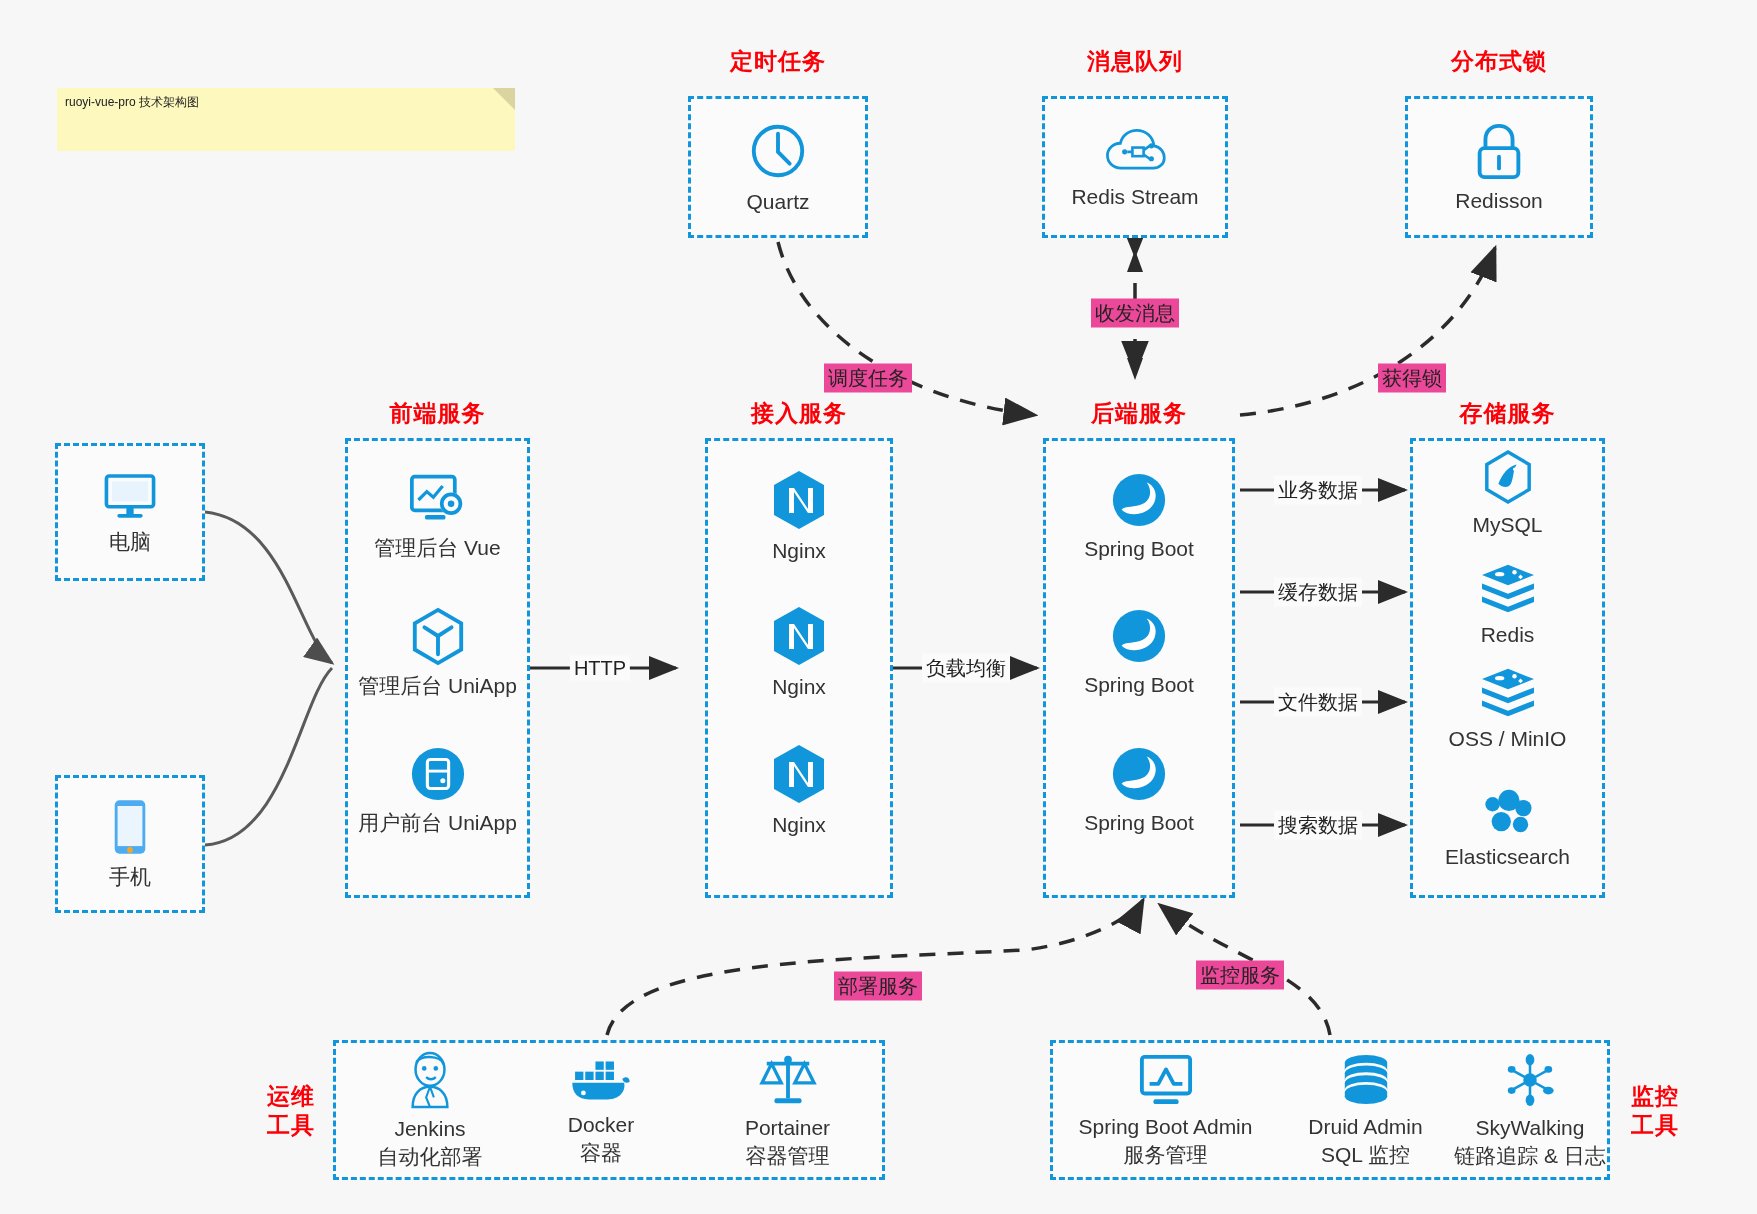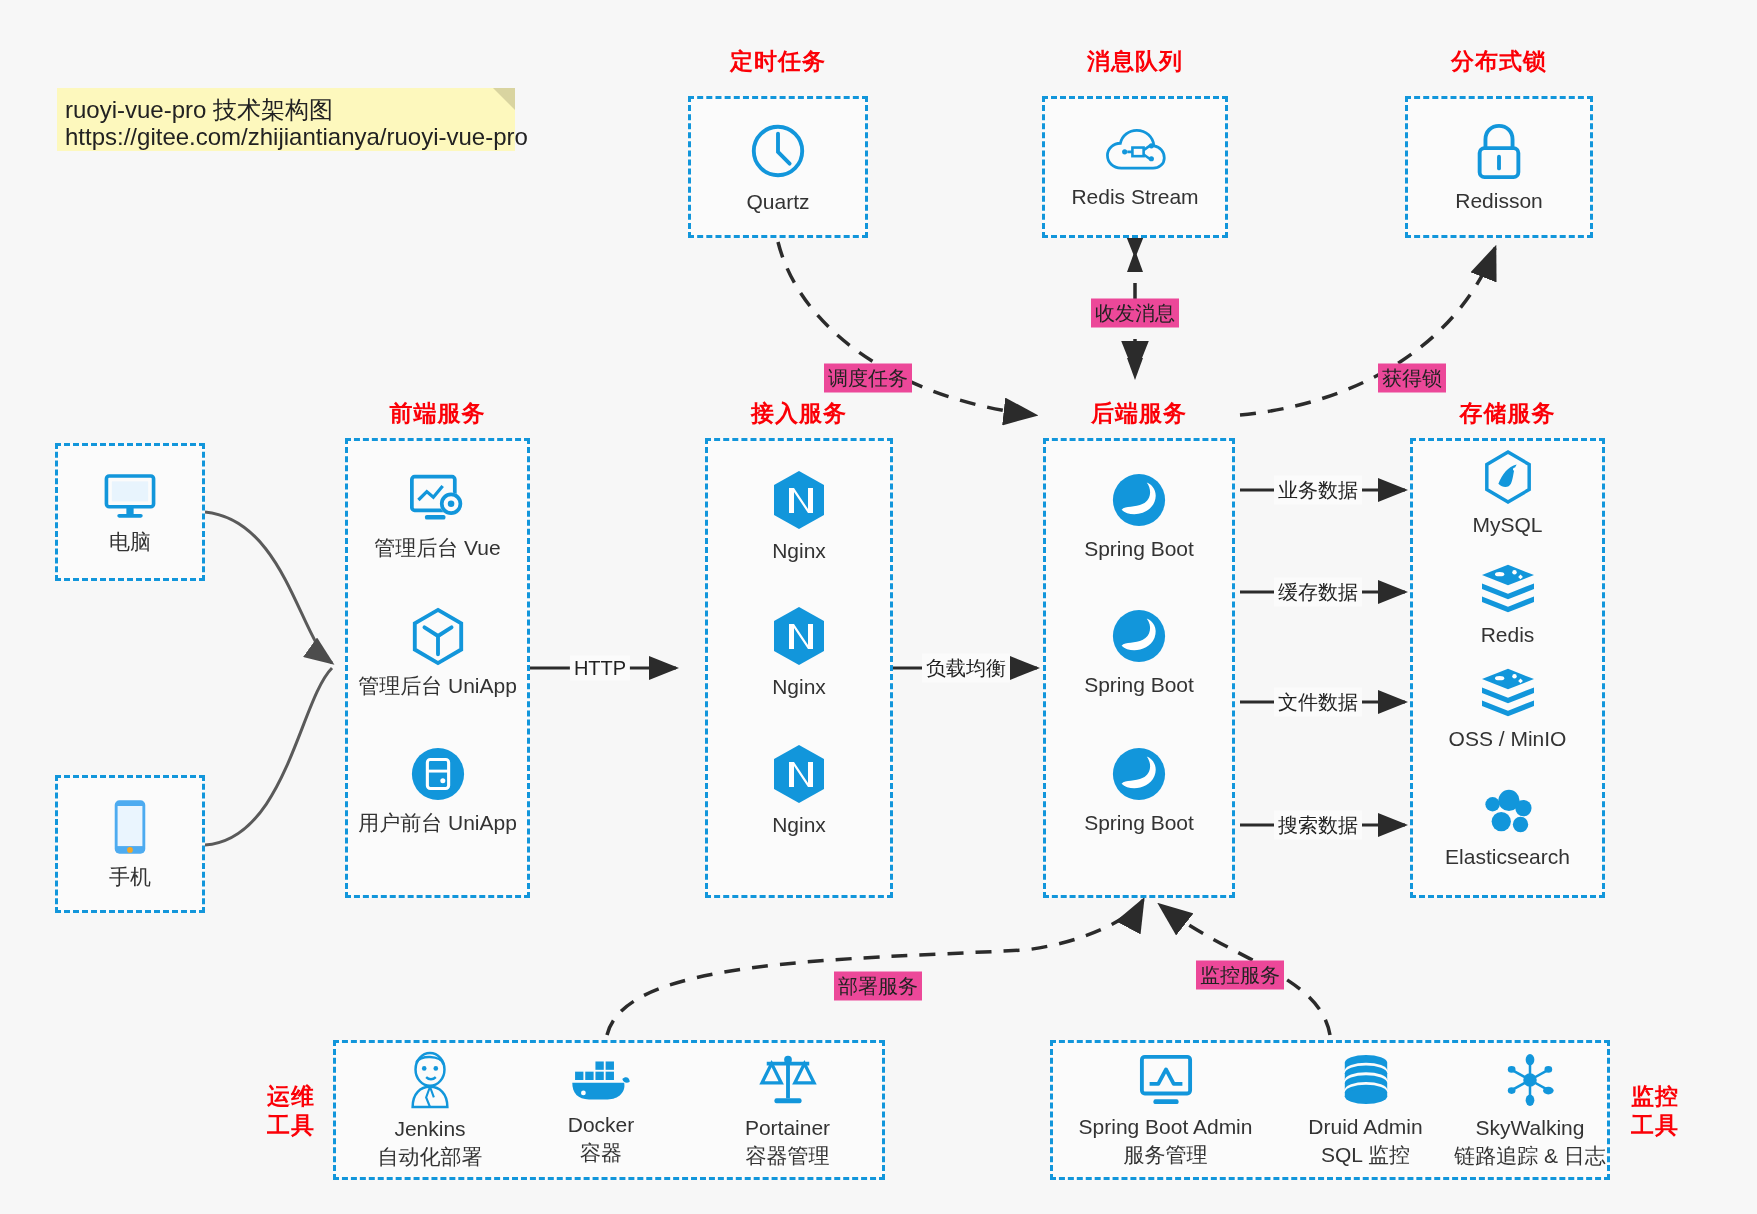--- a/index.html
+++ b/index.html
@@ -62,21 +62,21 @@
   #note {
     position:absolute; left:57px; top:88px; width:458px; height:63px;
     background:#fdf8bd;
   }
   #note .fold {
     position:absolute; right:0; top:0; width:0; height:0;
     border-left:22px solid transparent;
     border-top:22px solid #d9d4a0;
   }
   #note .l1, #note .l2 {
-    position:absolute; left:8px; font-size:24px; color:#222; white-space:nowrap;
+    position:absolute; left:8px; font-size:12px; color:#222; white-space:nowrap;
   }
   #note .l1 { top:6px; }
   #note .l2 { top:35px; }
 </style>
 </head>
 <body>
 
 <div id="canvas">
 
   <svg class="svg-layer" viewBox="0 0 1757 1214">
@@ -110,21 +110,20 @@
     <line x1="1240" y1="825" x2="1405" y2="825" stroke="#2b2b2b" stroke-width="3" marker-end="url(#ah)"></line>
 
     <path d="M607,1035 C625,960 830,960 1025,950 C1090,942 1135,915 1143,900" fill="none" stroke="#2b2b2b" stroke-width="3.5" stroke-dasharray="16,12" marker-end="url(#ah)"></path>
 
     <path d="M1330,1035 C1320,975 1230,960 1160,905" fill="none" stroke="#2b2b2b" stroke-width="3.5" stroke-dasharray="16,12" marker-end="url(#ah)"></path>
   </svg>
 
   <div id="note">
     <div class="fold"></div>
     <div class="l1">ruoyi-vue-pro 技术架构图</div>
-    <div class="l2">https://gitee.com/zhijiantianya/ruoyi-vue-pro</div>
   </div>
 
   <div class="grp-title" style="left:688px; top:46px; width:180px;">定时任务</div>
   <div class="box" style="left:688px; top:96px; width:180px; height:142px;"></div>
   <div class="node" style="left:688px; top:104px; width:180px; height:128px;">
     <svg class="ico" width="62" height="62" viewBox="0 0 64 64">
       <circle cx="32" cy="32" r="25" fill="none" stroke="#1296db" stroke-width="4"></circle>
       <path d="M32 14 L32 33 L44 45" fill="none" stroke="#1296db" stroke-width="4" stroke-linecap="round"></path>
     </svg>
     <div class="cap">Quartz</div>

